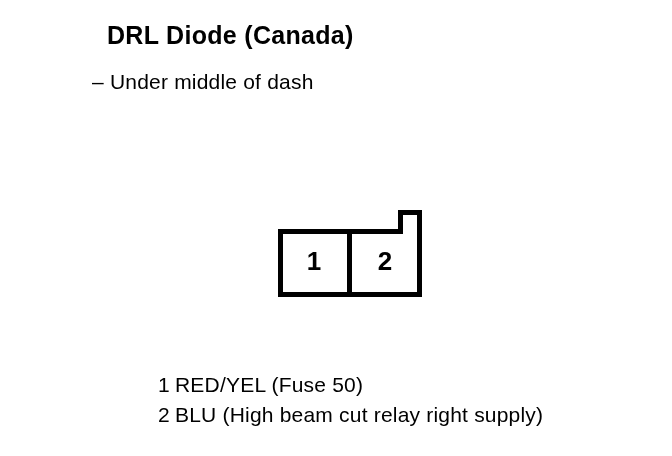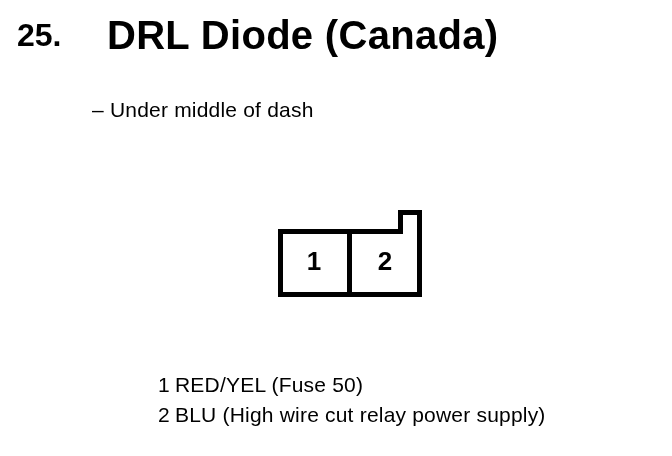--- a/index.html
+++ b/index.html
@@ -22,37 +22,36 @@
     top: 19px;
     font-size: 32px;
     font-weight: bold;
     line-height: 32px;
     white-space: nowrap;
   }
   .page-title {
     position: absolute;
     left: 107px;
     top: 19px;
-    font-size: 40px;
+    font-size: 25px;
     font-weight: bold;
     line-height: 32px;
     letter-spacing: 0.3px;
     white-space: nowrap;
   }
   .location-notes {
     position: absolute;
     left: 92px;
     top: 68px;
     font-size: 21px;
     line-height: 28px;
     letter-spacing: 0.2px;
   }
   .note-line {
     white-space: nowrap;
-    margin-top: 28px;
   }
   .connector-diagram {
     position: absolute;
     left: 275px;
     top: 207px;
   }
   .connector-diagram text {
     font-family: "Liberation Sans", sans-serif;
     font-size: 26px;
     font-weight: bold;
@@ -76,21 +75,20 @@
   }
   .pin-desc {
     display: inline-block;
   }
 </style>
 </head>
 <body>
 
 <div class="page">
 
-  <span class="item-number">25.</span>
 
   <span class="page-title">DRL Diode (Canada)</span>
 
   <div class="location-notes">
     <div class="note-line">– Under middle of dash</div>
   </div>
 
   <svg class="connector-diagram" width="150" height="93" viewBox="0 0 150 93">
     <path fill="#000000" fill-rule="evenodd" d="M3,22 H123 V3 H147 V90 H3 Z
              M8,27 H72 V85 H8 Z
@@ -99,17 +97,17 @@
     <text x="110" y="63" text-anchor="middle" fill="#000000">2</text>
   </svg>
 
   <div class="pin-list">
     <div class="pin-row">
       <span class="pin-no">1</span>
       <span class="pin-desc">RED/YEL (Fuse 50)</span>
     </div>
     <div class="pin-row">
       <span class="pin-no">2</span>
-      <span class="pin-desc">BLU (High wire cut relay power supply)</span>
+      <span class="pin-desc">BLU (High beam cut relay right supply)</span>
     </div>
   </div>
 
 </div>
 
 </body></html>

